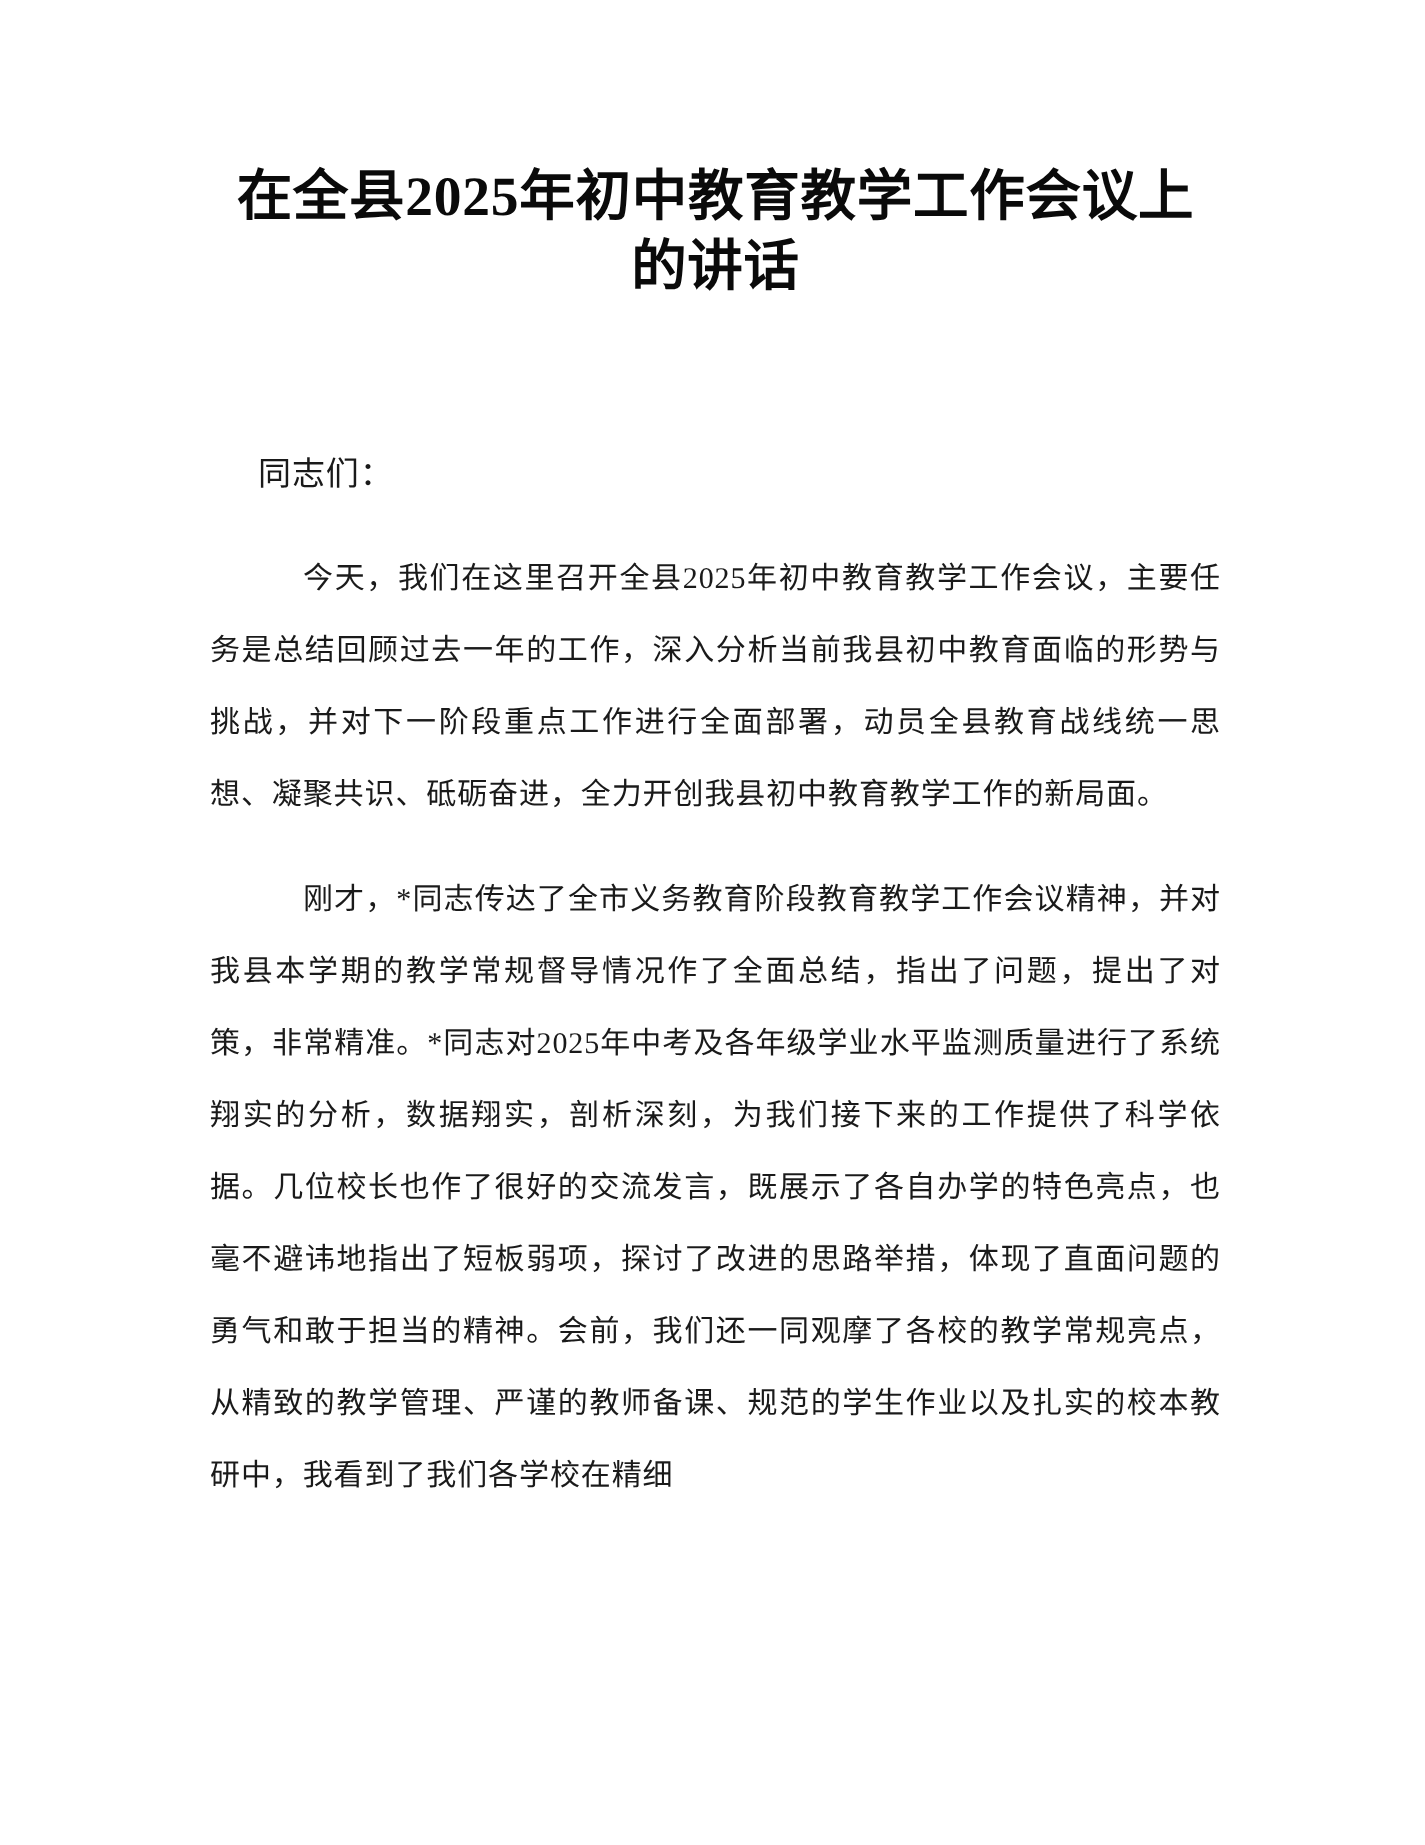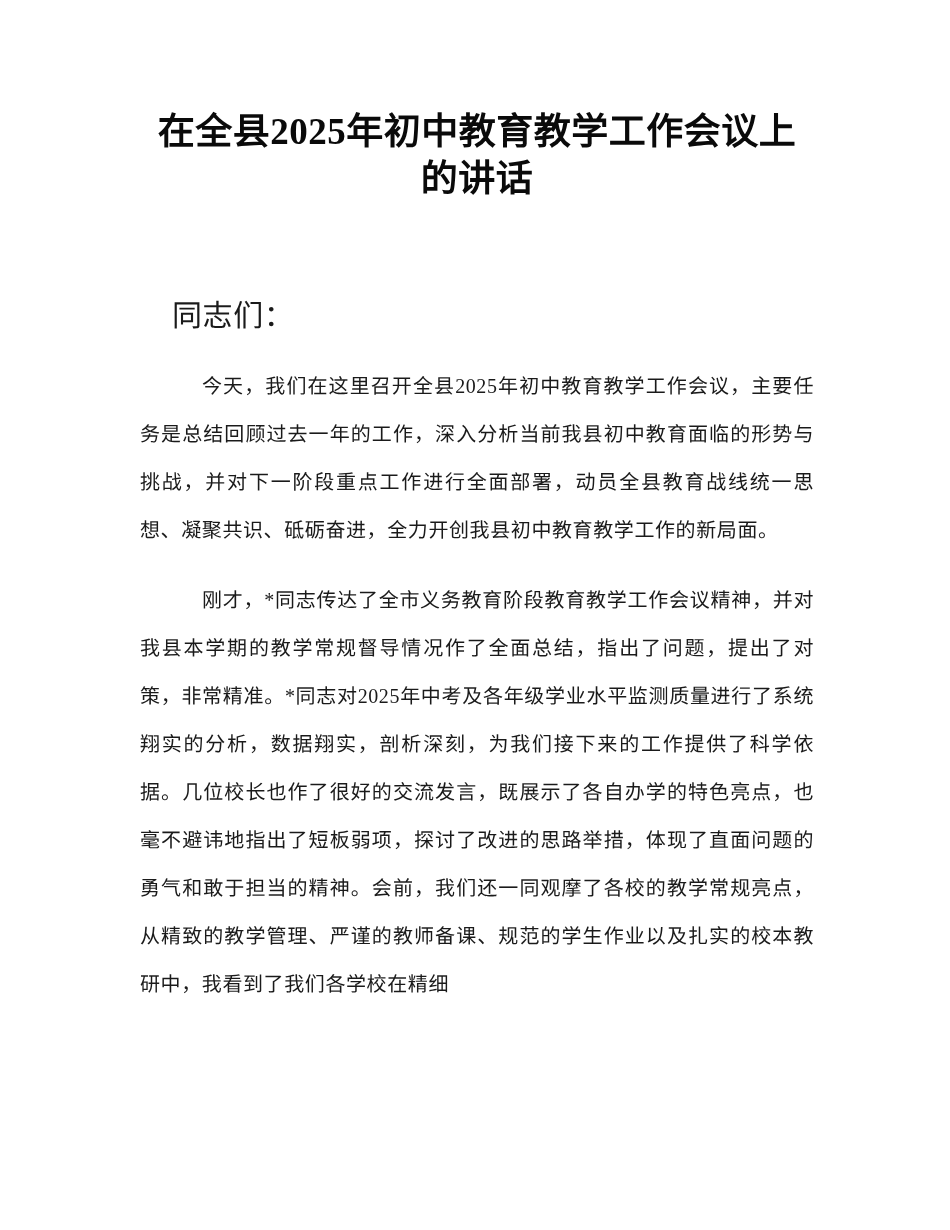--- a/index.html
+++ b/index.html
@@ -42,21 +42,21 @@
     text-align: center;
     letter-spacing: 0.5px;
     font-family: "Liberation Serif", "DejaVu Serif", serif;
     color: #0a0a0a;
   }
 
   
   .salutation {
     margin: 0;
     padding-top: 90px;
-    font-size: 30px;
+    font-size: 22px;
     line-height: 48px;
     text-indent: 32px;
     letter-spacing: 0.6px;
     color: #1a1a1a;
   }
 
   
   .para {
     margin: 0;
     padding-top: 22px;

